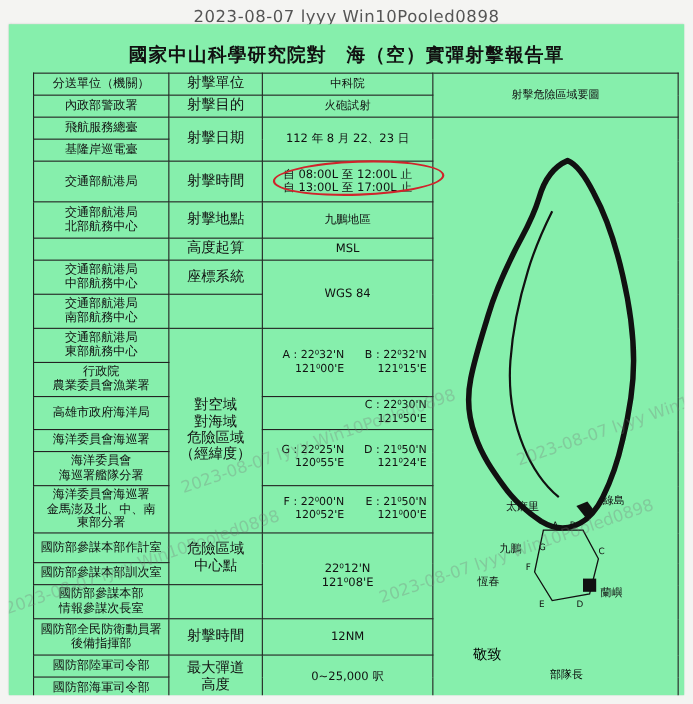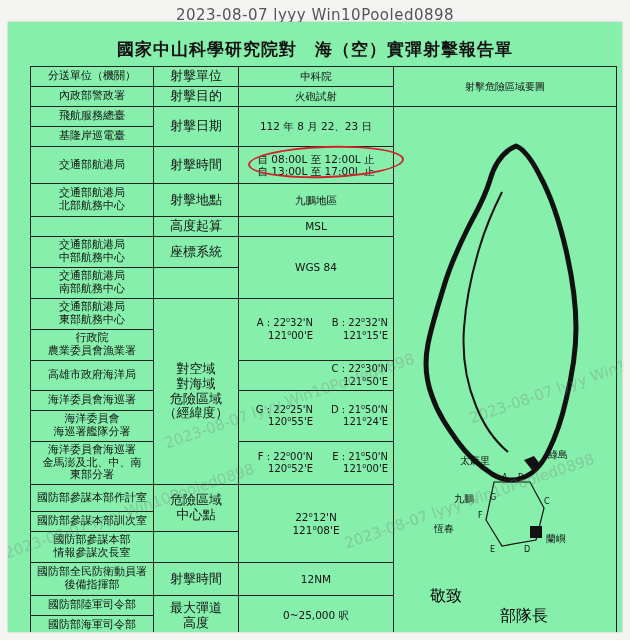--- a/index.html
+++ b/index.html
@@ -283,22 +283,22 @@
 高度</td>
         <td class="val" rowspan="2">0~25,000 呎</td>
       </tr>
       <tr>
         <td class="lbl">國防部海軍司令部</td>
       </tr>
 
     </tbody>
       </table>
 
-    <div style="position:absolute;left:400px;top:520px;font-size:16px">敬致</div>
-    <div style="position:absolute;left:470px;top:540px;font-size:16px">部隊長</div>
+    <div style="position:absolute;left:400px;top:520px;font-size:13px">敬致</div>
+    <div style="position:absolute;left:470px;top:540px;font-size:10px">部隊長</div>
   </div>
 
   <div class="ellipse"></div>
 
   <div class="wm wm1">2023-08-07 lyyy Win10Pooled0898</div>
   <div class="wm wm2">2023-08-07 lyyy Win10Pooled0898</div>
   <div class="wm wm3">2023-08-07 lyyy Win10Pooled0898</div>
   <div class="wm wm4">2023-08-07 lyyy Win10Pooled0898</div>
 </div>
 

